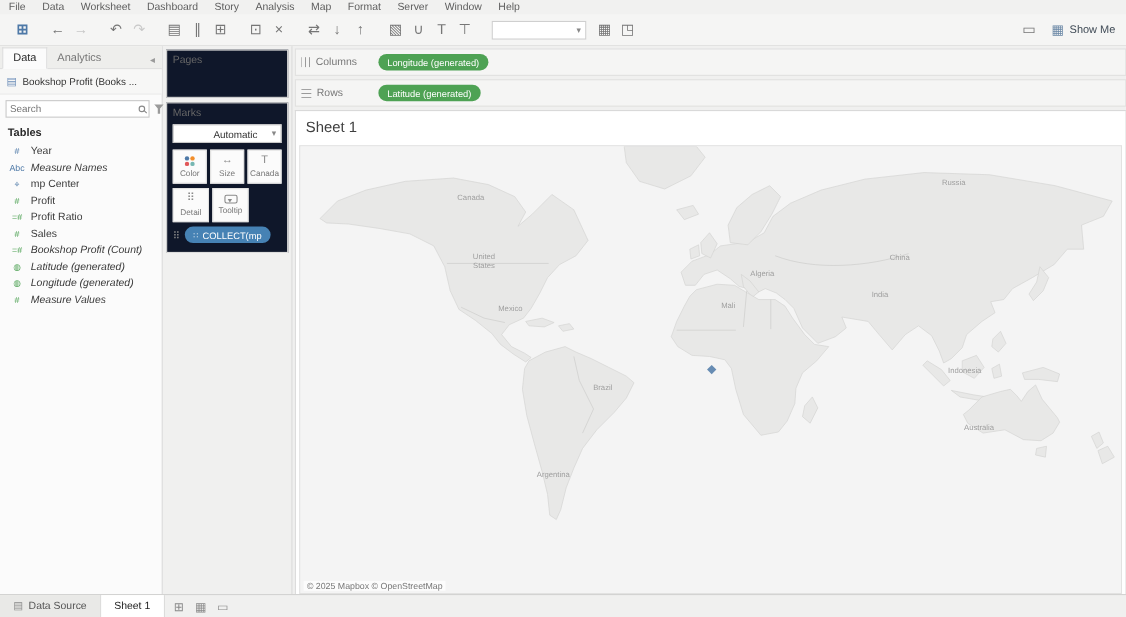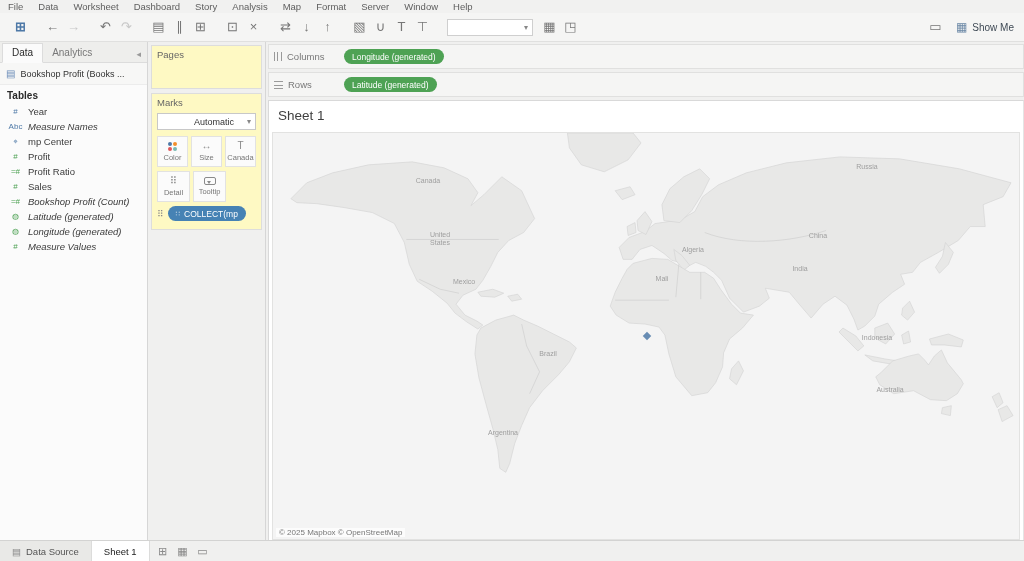--- a/index.html
+++ b/index.html
@@ -47,21 +47,21 @@
   .tables-label { font-weight:bold; font-size:10px; color:#2a2a2a; padding:5px 7px 3px; }
   .field-row { height:15px; display:flex; align-items:center; gap:4px; padding:0 7px; cursor:pointer; }
   .field-icon { width:17px; flex:none; font-size:8px; text-align:center; font-style:normal; }
   .field-icon[data-color="blue"]  { color:#4e79a7; }
   .field-icon[data-color="green"] { color:#4ea254; }
   .field-label { font-size:9.5px; color:#3b3b3b; white-space:nowrap; overflow:hidden; }
   .field-label[data-italic="true"] { font-style:italic; }
 
   
   .cards-pane { width:118px; background:#f0f0ef; border-right:1px solid #d6d6d6; padding:3px 3px 0; }
-  .card { background:#fef9c3; border:1px solid #dddddc; margin-bottom:4px; padding:3px 5px; }
+  .card { background:#0f172a; border:1px solid #dddddc; margin-bottom:4px; padding:3px 5px; }
   .card-title { font-size:9.5px; color:#666; }
   .card-pages { height:44px; }
   .card-filters { height:58px; }
   .card-marks { padding-bottom:8px; }
   .marks-dropdown { height:17px; margin:5px 0 6px; background:#fff; border:1px solid #c8c8c8;
                     display:flex; align-items:center; justify-content:space-between; padding:0 4px; cursor:pointer; }
   .marks-dropdown .val { font-size:9px; color:#333;margin-left:32px; }
   .mark-btn-row { display:flex; gap:3px; margin-bottom:4px; }
   .mark-btn { width:33px; height:31px; background:#fbfbfb; border:1px solid #e2e2e1; display:flex; flex-direction:column;
               align-items:center; justify-content:center; gap:2px; font-size:7.5px; color:#777; cursor:pointer; }
@@ -203,20 +203,28 @@
   <div class="data-pane">
     <div class="pane-tabs">
       <span class="pane-tab" data-active="true">Data</span>
       <span class="pane-tab">Analytics</span>
       <span class="pane-collapse">◂</span>
     </div>
     <div class="datasource-row">
       <span class="ds-icon">▤</span>
       <span class="ds-label">Bookshop Profit (Books ...</span>
     </div>
+    <div class="search-row">
+      <span class="search-box">
+        <input placeholder="Search" style="">
+        <span class="mag"></span>
+      </span>
+      <span class="funnel"></span>
+      <span class="view-opt">▦▾</span>
+    </div>
     <div class="tables-label">Tables</div>
     <div>
 
         <div class="field-row">
           <span class="field-icon" data-color="blue">#</span>
           <span class="field-label" data-italic="false">Year</span>
         </div>
 
         <div class="field-row">
           <span class="field-icon" data-color="blue">Abc</span>

